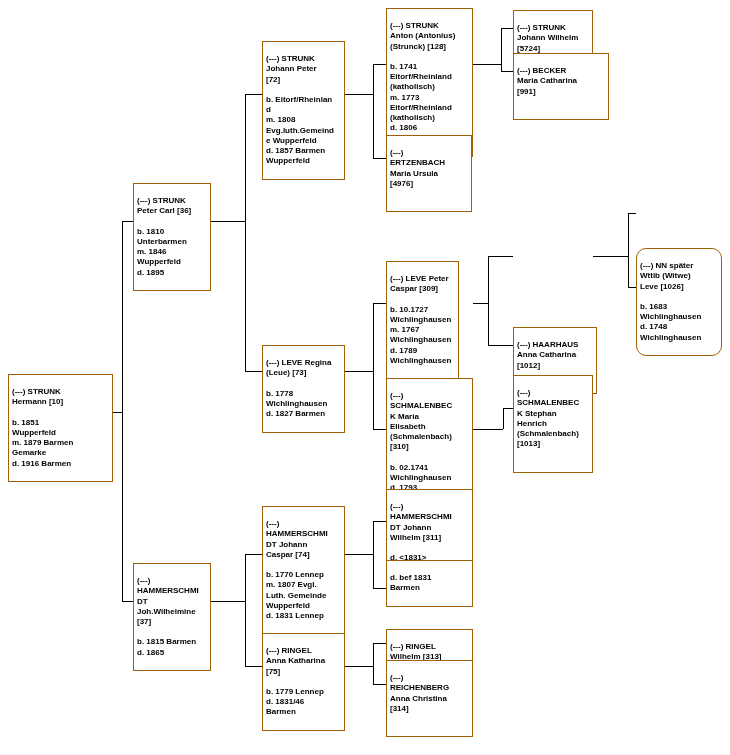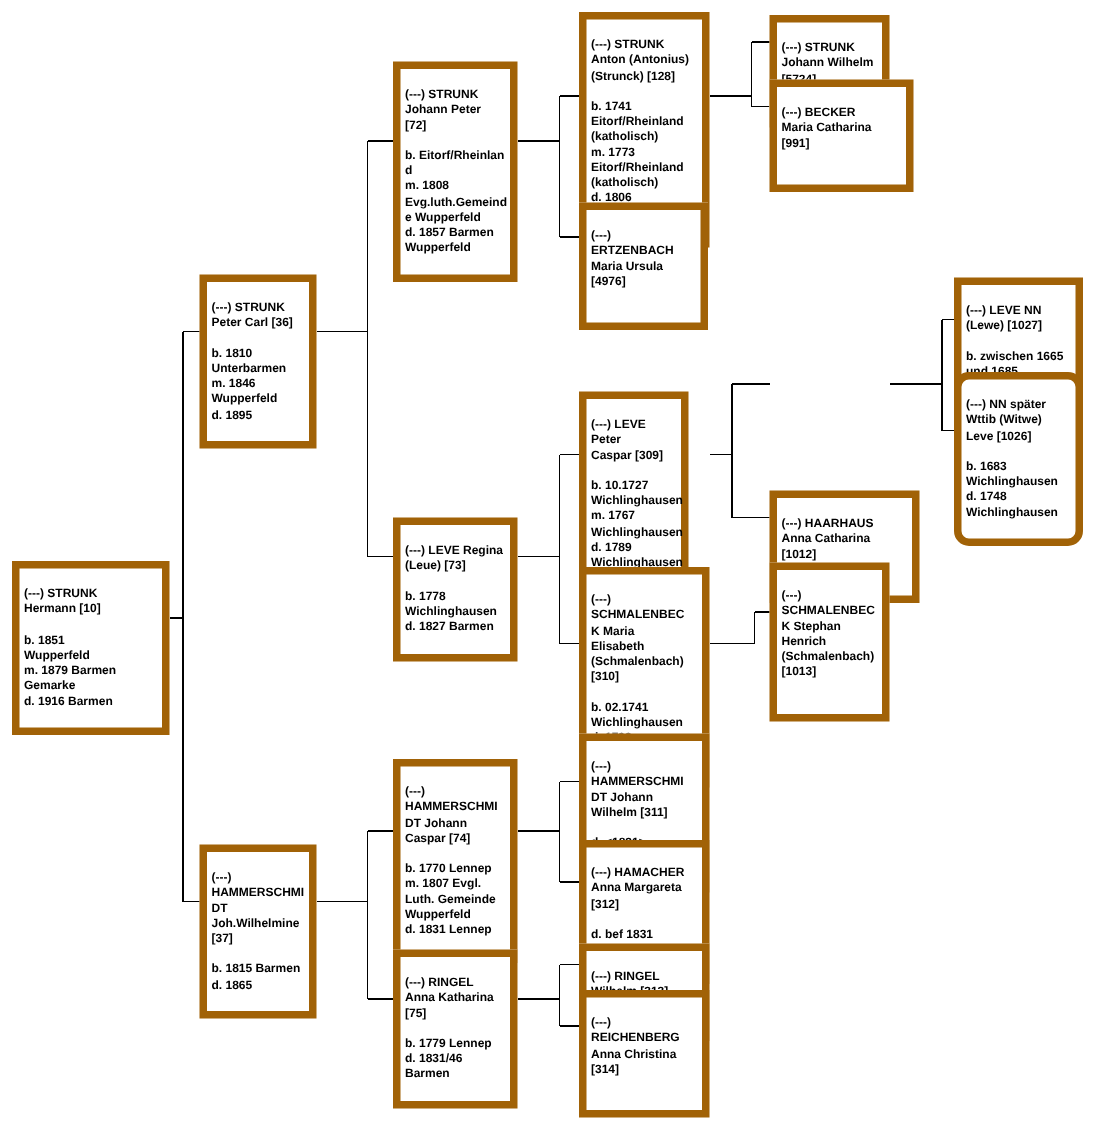--- a/index.html
+++ b/index.html
@@ -1,19 +1,19 @@
 <!DOCTYPE html>
 <html><head>
 <meta charset="utf-8">
 <style>
   html,body{margin:0;padding:0;background:#ffffff;}
   .canvas{position:relative;width:730px;height:755px;background:#ffffff;
           font-family:"Liberation Sans",sans-serif;color:#000;overflow:hidden;}
   .connectors{position:absolute;left:0;top:0;}
-  .pbox{position:absolute;box-sizing:border-box;border:5px solid #a16207;background:#fff;
+  .pbox{position:absolute;box-sizing:border-box;border:1px solid #a16207;background:#fff;
         padding:2px 3px;font-size:8px;line-height:10.2px;white-space:pre-line;}
   .pname{font-weight:bold;}
   .pdetails{font-weight:bold;}
   .footer{position:absolute;left:3px;top:735px;font-size:11.5px;line-height:14px;color:#000;}
 </style>
 </head>
 <body>
 
 <div class="canvas">
 
@@ -154,23 +154,20 @@
   <div class="pbox" style="left:386px;top:489px;width:87px;">
     <div class="pname">(---)
 HAMMERSCHMI
 DT Johann
 Wilhelm [311]</div>
     <div class="pdetails">d. &lt;1831&gt;
 Barmen</div>
   </div>
 
   <div class="pbox" style="left:386px;top:560px;width:87px;">
-    <div class="pname">(---) HAMACHER
-Anna Margareta
-[312]</div>
     <div class="pdetails">d. bef 1831
 Barmen</div>
   </div>
 
   <div class="pbox" style="left:386px;top:629px;width:87px;">
     <div class="pname">(---) RINGEL
 Wilhelm [313]</div>
     <div class="pdetails"></div>
   </div>
 
@@ -190,44 +187,37 @@
   </div>
 
   <div class="pbox" style="left:513px;top:53px;width:96px;">
     <div class="pname">(---) BECKER
 Maria Catharina
 [991]</div>
     <div class="pdetails"></div>
   </div>
 
 
-  <div class="pbox" style="left:513px;top:327px;width:100px;">
+  <div class="pbox" style="left:513px;top:327px;width:84px;">
     <div class="pname">(---) HAARHAUS
 Anna Catharina
 [1012]</div>
     <div class="pdetails"></div>
   </div>
 
   <div class="pbox" style="left:513px;top:375px;width:80px;">
     <div class="pname">(---)
 SCHMALENBEC
 K Stephan
 Henrich
 (Schmalenbach)
 [1013]</div>
     <div class="pdetails"></div>
   </div>
 
-  <div class="pbox" style="left:636px;top:185px;width:86px;">
-    <div class="pname">(---) LEVE NN
-(Lewe) [1027]</div>
-    <div class="pdetails">b. zwischen 1665
-und 1685
-d. bef 1748</div>
-  </div>
 
   <div class="pbox" style="left:636px;top:248px;width:86px;border-radius:10px;">
     <div class="pname">(---) NN später
 Wttib (Witwe)
 Leve [1026]</div>
     <div class="pdetails">b. 1683
 Wichlinghausen
 d. 1748
 Wichlinghausen</div>
   </div>

